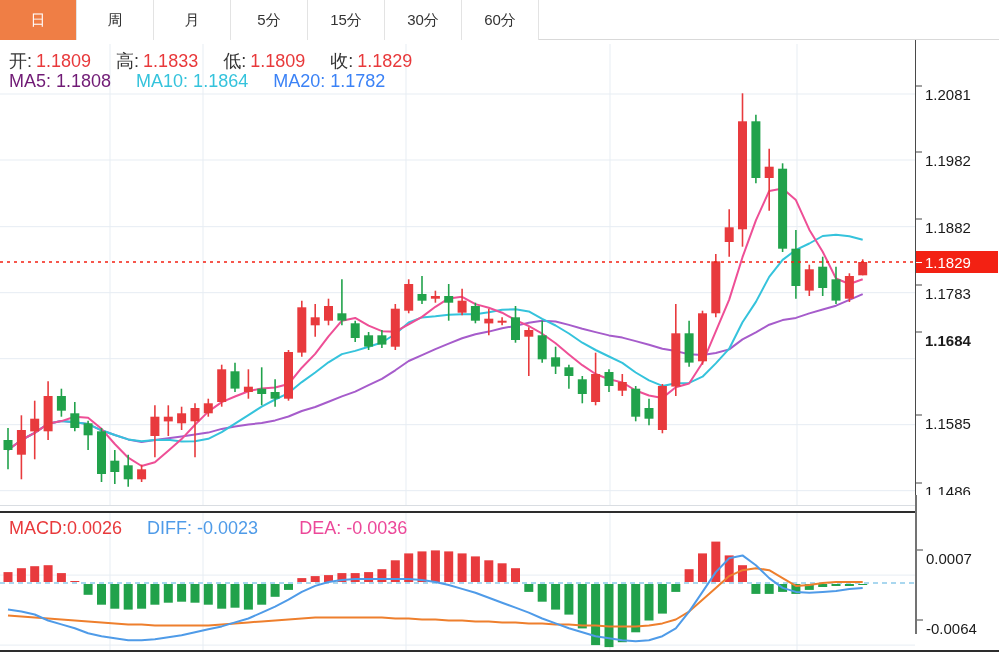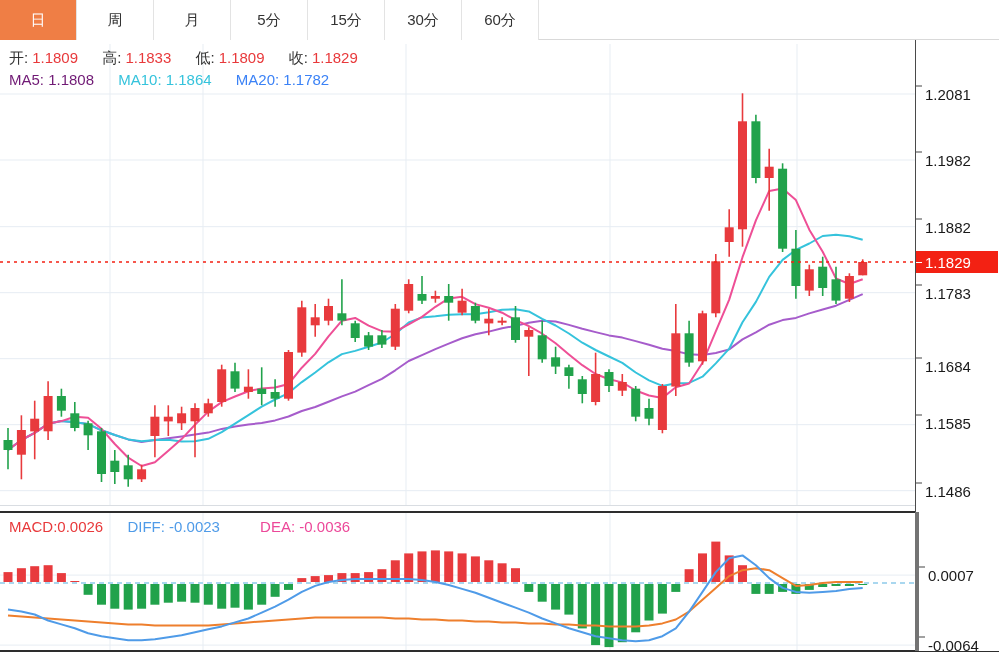--- a/index.html
+++ b/index.html
@@ -13,32 +13,32 @@
     position:absolute;left:0;top:0;width:999px;height:40px;background:#fff;
     border-bottom:1px solid #d9d9d9;box-sizing:border-box;display:flex;
   }
   .tab{
     width:77px;height:40px;line-height:40px;text-align:center;font-size:15px;color:#333;
     border-right:1px solid #e3e3e3;box-sizing:border-box;cursor:pointer;background:#fff;
     user-select:none;
   }
   .tab.active{color:#fff;}
   
-  .overlay{position:absolute;font-size:15px;white-space:nowrap;z-index:5;}
+  .overlay{position:absolute;font-size:18px;white-space:nowrap;z-index:5;}
   .overlay span{margin-right:4px;}
   .lbl{color:#333;}
   .gap{display:inline-block;width:12px;}
   
   .y-axis{
     position:absolute;left:915px;top:40px;width:84px;height:472px;background:#fff;
     border-left:1px solid #4a4a4a;box-sizing:border-box;z-index:4;
   }
   .y-axis2{
-    position:absolute;left:915px;top:512px;width:84px;height:139px;background:#fff;
-    border-left:4px solid #737373;box-sizing:border-box;z-index:4;
+    position:absolute;left:915px;top:495px;width:84px;height:139px;background:#fff;
+    border-left:2px solid #737373;box-sizing:border-box;z-index:4;
   }
   .tick{
     position:absolute;left:0;transform:translateY(-50%);font-size:15px;color:#1a1a1a;
     display:flex;align-items:flex-start;
   }
   .tick .dash{display:inline-block;width:6px;height:1px;background:#444;margin-right:3px;}
   .last-box{
     position:absolute;left:916px;width:82px;height:22px;z-index:6;color:#fff;
     font-size:15px;display:flex;align-items:center;transform:translateY(-50%);
   }
@@ -305,21 +305,21 @@
     <span id="macd-txt" style="color: rgb(232, 57, 59);">MACD:0.0026</span><span class="gap"></span>
     <span id="diff-txt" style="color: rgb(79, 155, 232);">DIFF: -0.0023</span><span class="gap"></span><span class="gap"></span>
     <span id="dea-txt" style="color: #ec4899;">DEA: -0.0036</span>
   </div>
 
   <div class="y-axis" id="price-axis">
       <div class="tick" style="top: 54px;"><span class="dash"></span>1.2081</div>
       <div class="tick" style="top: 120px;"><span class="dash"></span>1.1982</div>
       <div class="tick" style="top: 186.667px;"><span class="dash"></span>1.1882</div>
       <div class="tick" style="top: 252.668px;"><span class="dash"></span>1.1783</div>
-      <div class="tick" style="top: 326px;"><span class="dash"></span>1.1684</div>
+      <div class="tick" style="top: 300px; font-weight: bold;"><span class="dash"></span>1.1684</div>
       <div class="tick" style="top: 383px;"><span class="dash"></span>1.1585</div>
       <div class="tick" style="top: 450.669px;"><span class="dash"></span>1.1486</div>
     </div>
   <div class="y-axis2" id="macd-axis">
       <div class="tick" style="top: 63.098px;"><span class="dash"></span>0.0007</div>
       <div class="tick" style="top: 133.104px;"><span class="dash"></span>-0.0064</div>
     </div>
 
   <div class="last-box" id="last-box" style="top: 262.001px; background: rgb(243, 33, 19);">
     <span class="dash"></span>

